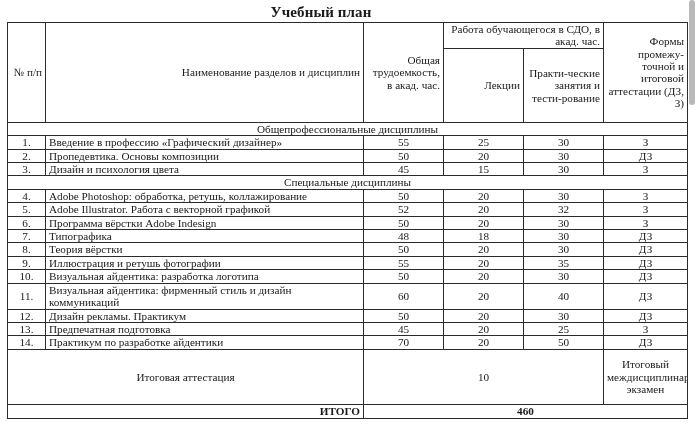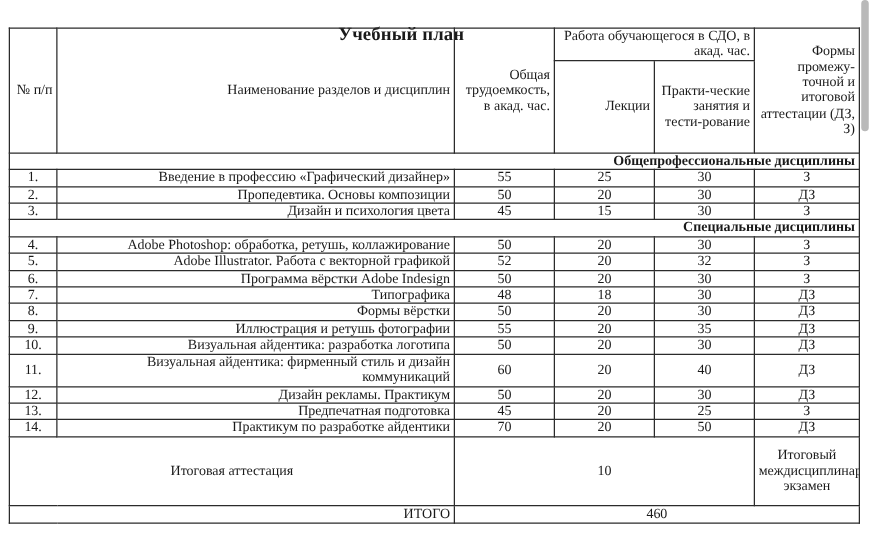--- a/index.html
+++ b/index.html
@@ -1,34 +1,34 @@
 <!DOCTYPE html>
 <html><head>
   <meta charset="utf-8">
   <style>
     html, body { margin: 0; padding: 0; background: #ffffff; }
     body { width: 700px; height: 432px; overflow: hidden; position: relative;
            font-family: "Liberation Serif", "DejaVu Serif", serif; color: #1a1a1a; }
-    .title { position: absolute; left: 0; top: 20px; width: 642px; text-align: center;
+    .title { position: absolute; left: 0; top: 4px; width: 642px; text-align: center;
              font-weight: bold; font-size: 15px; letter-spacing: 0.1px; }
     table.plan { position: absolute; left: 7px; top: 22px; width: 680px;
                  border-collapse: collapse; table-layout: fixed; font-size: 11.2px; line-height: 12.4px; }
     table.plan td, table.plan th { border: 1.4px solid #2b2b2b; padding: 0 3px; font-weight: normal;
                  vertical-align: middle; overflow: hidden; }
     th { text-align: right; }
     .h-top { height: 21px; }
     .h-sub { height: 74px; }
     td.num { text-align: center; }
-    td.name { text-align: right; padding-left: 7px; }
+    td.name { text-align: left; padding-left: 7px; }
     td.c { text-align: center; }
     tr.row td { height: 12.4px; }
     tr.row2 td { height: 24.5px; }
-    tr.section td { text-align: right; font-weight: bold; height: 12.4px; }
+    tr.section td { text-align: center; font-weight: normal; height: 12.4px; }
     tr.final td { height: 54px; }
-    tr.total td { height: 13px; font-weight: normal; }
+    tr.total td { height: 13px; font-weight: bold; }
     td.total-label { text-align: right; padding-right: 4px; }
     .scrollbar { position: absolute; left: 689px; top: 0; width: 6px; height: 105px;
                  background: #b9b9b9; border-radius: 3px; }
   </style>
 </head>
 <body>
 
 <div class="title">Учебный план</div>
 
 <table class="plan">
@@ -111,21 +111,21 @@
     <tr class="row">
       <td class="num">7.</td>
       <td class="name">Типографика</td>
       <td class="c">48</td>
       <td class="c">18</td>
       <td class="c">30</td>
       <td class="c">ДЗ</td>
     </tr>
     <tr class="row">
       <td class="num">8.</td>
-      <td class="name">Формы вёрстки</td>
+      <td class="name">Теория вёрстки</td>
       <td class="c">50</td>
       <td class="c">20</td>
       <td class="c">30</td>
       <td class="c">ДЗ</td>
     </tr>
     <tr class="row">
       <td class="num">9.</td>
       <td class="name">Иллюстрация и ретушь фотографии</td>
       <td class="c">55</td>
       <td class="c">20</td>

